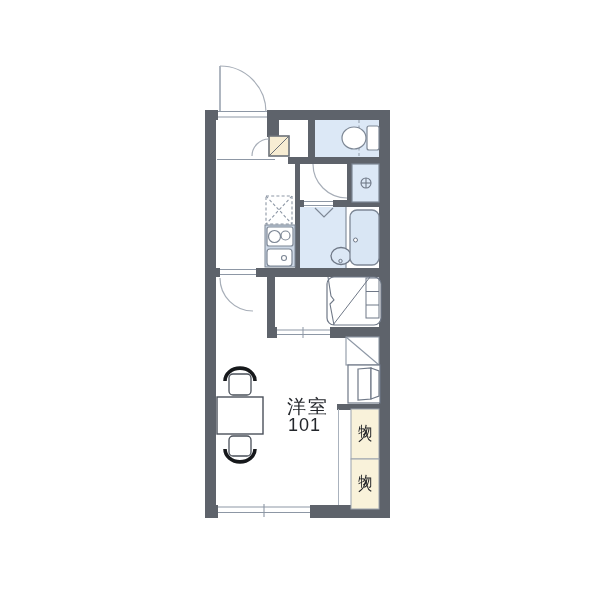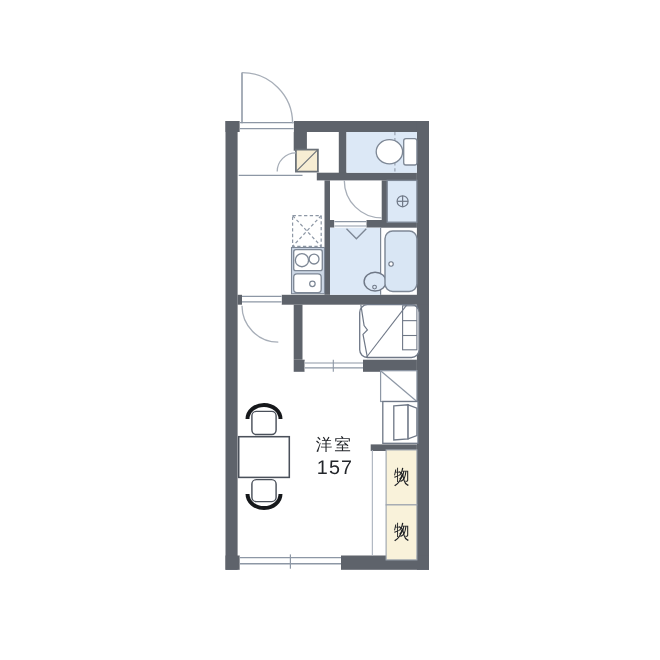--- a/index.html
+++ b/index.html
@@ -1,20 +1,20 @@
 <!DOCTYPE html>
 <html><head>
 <meta charset="utf-8">
 <style>
   html,body{margin:0;padding:0;background:#ffffff;}
   .canvas{position:relative;width:600px;height:600px;background:#fff;overflow:hidden;
           font-family:"Liberation Sans","DejaVu Sans",sans-serif;}
   .canvas svg{position:absolute;left:0;top:0;}
   .lbl{position:absolute;color:#23262b;line-height:1.05;white-space:nowrap;}
-  .lbl-room{left:287px;top:397px;font-size:15px;letter-spacing:2px;}
+  .lbl-room{left:287px;top:397px;font-size:19px;letter-spacing:2px;}
   .lbl-num{left:288px;top:416px;font-size:18px;letter-spacing:1px;}
   .lbl-vert{writing-mode:vertical-rl;text-orientation:upright;font-size:14px;letter-spacing:3px;color:#1d1f23;}
   .lbl-st1{left:358px;top:413px;}
   .lbl-st2{left:358px;top:463px;}
 </style>
 </head>
 <body>
 
 <div class="canvas">
 <svg width="600" height="600" viewBox="0 0 600 600">
@@ -164,16 +164,16 @@
 
   <g>
     <rect x="218" y="505" width="92" height="13" fill="#ffffff"></rect>
     <line x1="218" y1="507" x2="310" y2="507" stroke="#8d97a5" stroke-width="1.2"></line>
     <line x1="218" y1="512.5" x2="310" y2="512.5" stroke="#8d97a5" stroke-width="1.2"></line>
     <line x1="264" y1="504" x2="264" y2="517" stroke="#8d97a5" stroke-width="1.1"></line>
   </g>
 </svg>
 
   <div class="lbl lbl-room">洋室</div>
-  <div class="lbl lbl-num">157</div>
+  <div class="lbl lbl-num">101</div>
   <div class="lbl lbl-vert lbl-st1">物入</div>
   <div class="lbl lbl-vert lbl-st2">物入</div>
 </div>
 
 </body></html>

